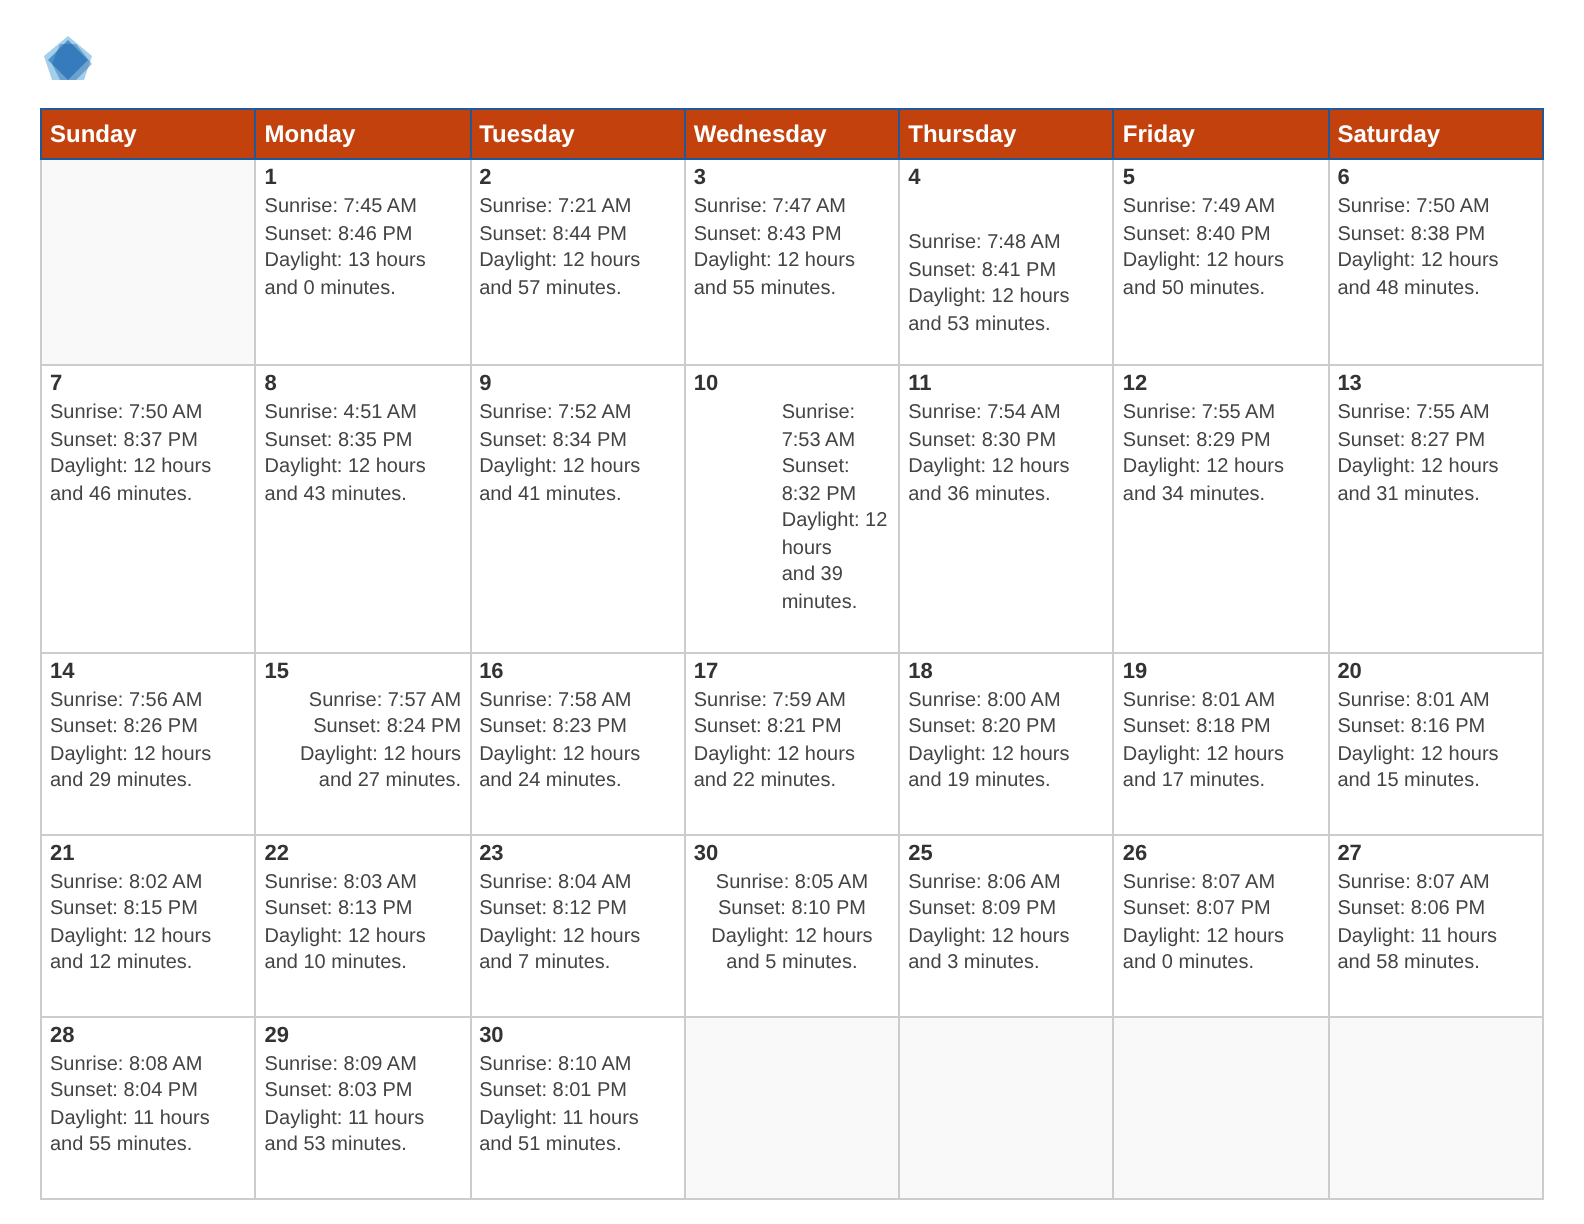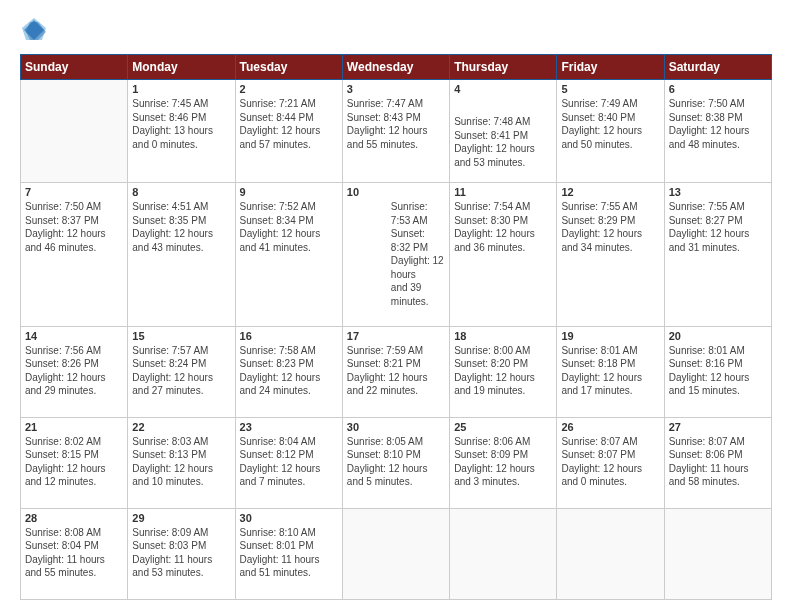--- a/index.html
+++ b/index.html
@@ -54,21 +54,21 @@
       color: #555;
     }
     .calendar {
       flex: 1;
       border: 1px solid #ccc;
       border-collapse: collapse;
       width: 100%;
       table-layout: fixed;
     }
     .calendar th {
-      background: #7f1d1d;
+      background: #c2410c;
       color: white;
       font-size: 12px;
       font-weight: bold;
       padding: 5px 4px;
       text-align: left;
       border: 1px solid #1e5a9a;
     }
     .calendar td {
       vertical-align: top;
       border: 1px solid #ccc;
@@ -227,21 +227,21 @@
         <tr>
           <td>
             <span class="day-num">14</span>
             <div class="cell-info" style="white-space: pre-line;">Sunrise: 7:56 AM
 Sunset: 8:26 PM
 Daylight: 12 hours
 and 29 minutes.</div>
           </td>
           <td>
             <span class="day-num">15</span>
-            <div class="cell-info" style="white-space: pre-line;">Sunrise: 7:57 AM
+            <div class="cell-info" style="white-space: pre-line; text-align: right;">Sunrise: 7:57 AM
 Sunset: 8:24 PM
 Daylight: 12 hours
 and 27 minutes.</div>
           </td>
           <td>
             <span class="day-num">16</span>
             <div class="cell-info" style="white-space: pre-line;">Sunrise: 7:58 AM
 Sunset: 8:23 PM
 Daylight: 12 hours
 and 24 minutes.</div>
@@ -292,21 +292,21 @@
           </td>
           <td>
             <span class="day-num">23</span>
             <div class="cell-info" style="white-space: pre-line;">Sunrise: 8:04 AM
 Sunset: 8:12 PM
 Daylight: 12 hours
 and 7 minutes.</div>
           </td>
           <td>
             <span class="day-num">30</span>
-            <div class="cell-info" style="white-space: pre-line;">Sunrise: 8:05 AM
+            <div class="cell-info" style="white-space: pre-line; text-align: center;">Sunrise: 8:05 AM
 Sunset: 8:10 PM
 Daylight: 12 hours
 and 5 minutes.</div>
           </td>
           <td>
             <span class="day-num">25</span>
             <div class="cell-info" style="white-space: pre-line;">Sunrise: 8:06 AM
 Sunset: 8:09 PM
 Daylight: 12 hours
 and 3 minutes.</div>

